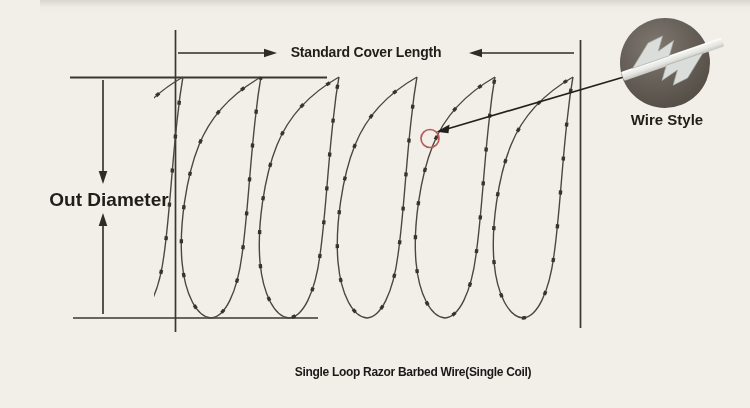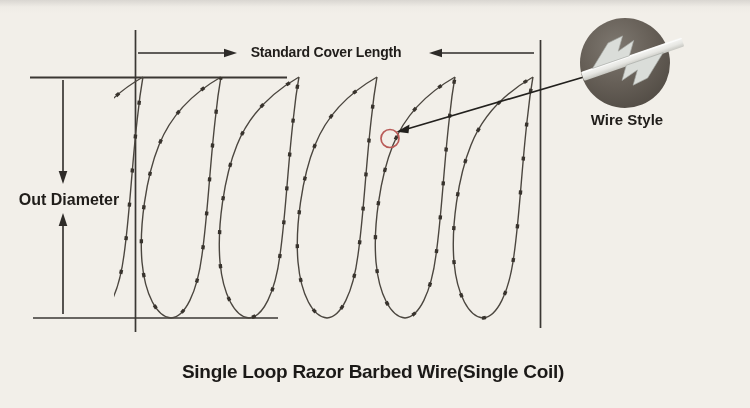--- a/index.html
+++ b/index.html
@@ -6,33 +6,34 @@
   body{
     width:750px;height:408px;
     font-family:"Liberation Sans","DejaVu Sans",sans-serif;
     background:#f2efe9;
     position:relative;
     overflow:hidden;
   }
   .stage{
     position:absolute;inset:0;
     background:linear-gradient(#d9d6d1 0px,#efecE6 7px,#f2efe9 14px);
+    margin-left:40px;
   }
   .stage svg{position:absolute;left:0;top:0;}
   .lbl{
     position:absolute;
     transform:translate(-50%,-50%);
     font-weight:700;
     color:#201d1a;
     white-space:nowrap;
   }
   .lbl-cover{left:326px;top:52px;font-size:14px;letter-spacing:-0.2px;}
-  .lbl-outdia{left:69px;top:200px;font-size:16px;text-align:center;}
+  .lbl-outdia{left:69px;top:200px;font-size:19px;text-align:center;}
   .lbl-blade{left:627px;top:119px;font-size:15px;}
-  .lbl-title{left:373px;top:372px;font-size:19px;letter-spacing:-0.3px;color:#1b1917;}
+  .lbl-title{left:373px;top:372px;font-size:12px;letter-spacing:-0.3px;color:#1b1917;}
 </style>
 </head>
 <body>
 
 <div class="stage">
 
   <svg width="750" height="408" viewBox="0 0 750 408">
     <defs>
       <radialGradient id="phGrad" cx="40%" cy="32%" r="75%">
         <stop offset="0%" stop-color="#7e7870"></stop>

